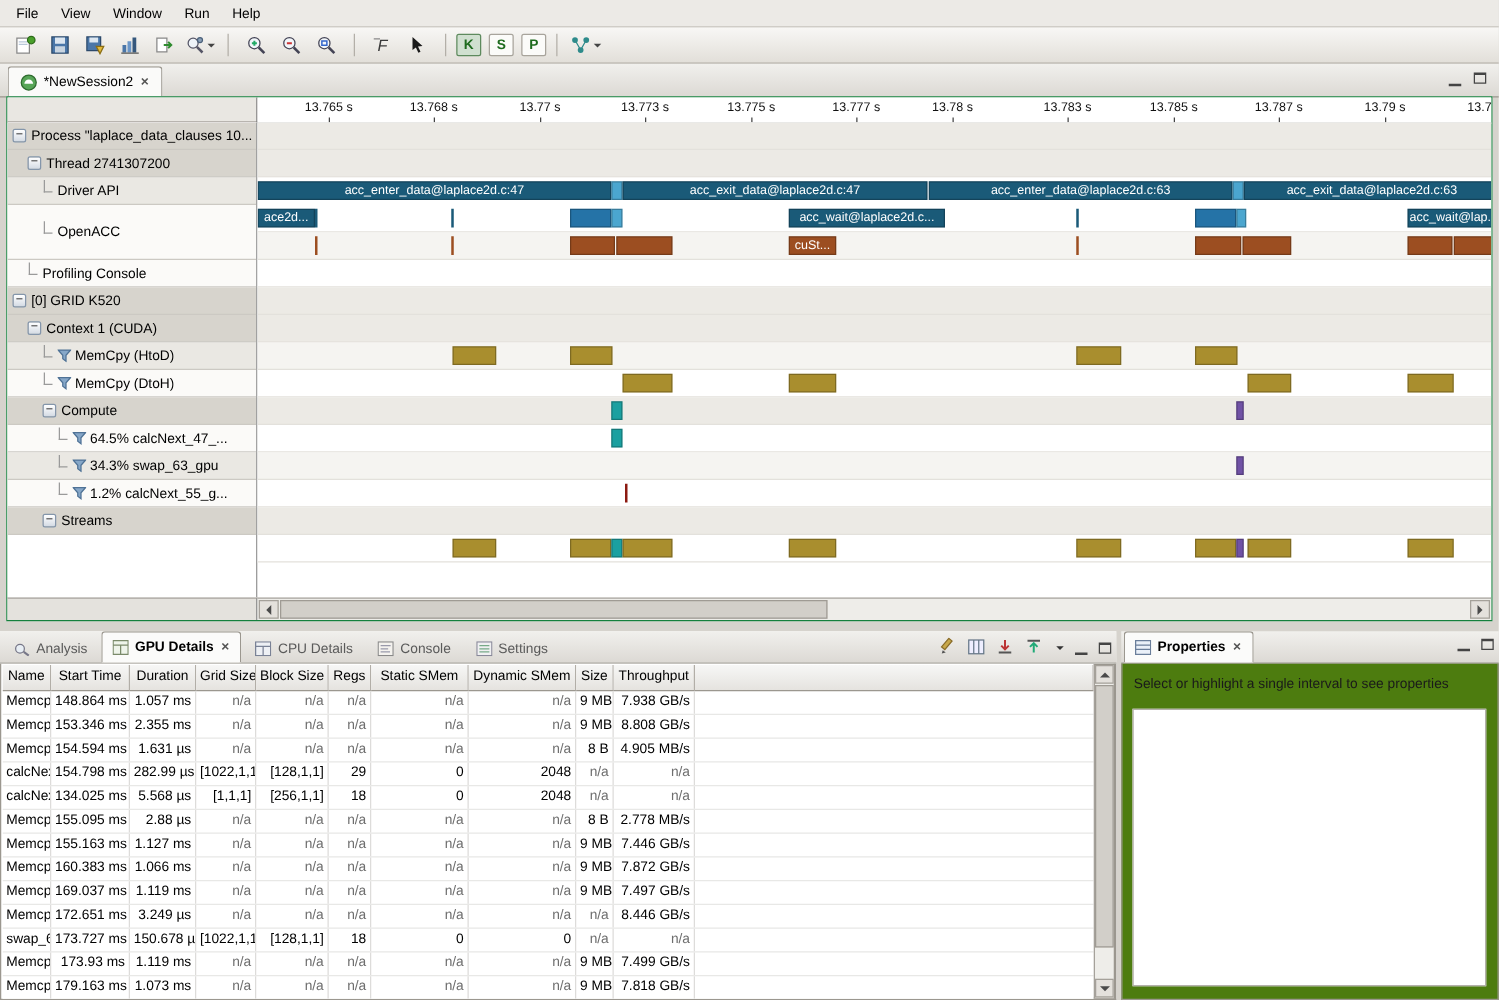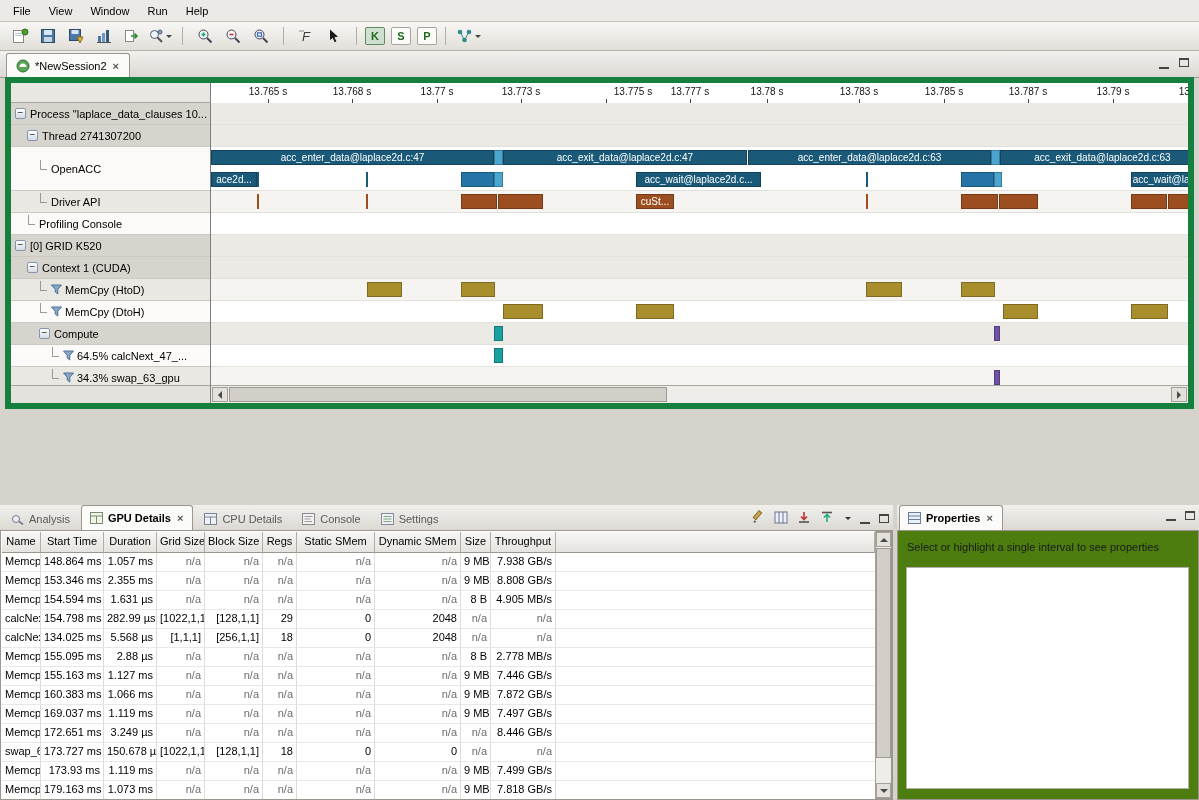--- a/index.html
+++ b/index.html
@@ -24,21 +24,21 @@
   
   #editor-tabbar{position:absolute;left:0;top:51px;width:100%;height:26px;
     background:linear-gradient(#f1f0ed,#dcd9d4);border-bottom:1px solid #9b978f;}
   .etab{position:absolute;left:6px;top:2px;height:23px;background:#fafaf9;border:1px solid #9b978f;border-bottom:none;
     border-radius:3px 3px 0 0;display:flex;align-items:center;padding:0 9px;gap:5px;}
   .close-x{color:#555;font-size:11px;font-weight:bold;padding:0 1px;}
   .winbtns{position:absolute;right:10px;top:7px;display:flex;gap:10px;}
   .min-ico{width:10px;height:9px;border-bottom:2px solid #444;}
   .max-ico{width:10px;height:9px;border:1px solid #444;border-top:2px solid #444;box-sizing:border-box;}
   
-  #timeline-view{position:absolute;left:5px;top:77px;width:1189px;height:332px;background:#fff;border:6px solid #15803d;box-sizing:border-box;}
+  #timeline-view{position:absolute;left:5px;top:77px;width:1189px;height:420px;background:#fff;border:1px solid #15803d;box-sizing:border-box;}
   #tl-corner{position:absolute;left:0;top:0;width:200px;height:20px;background:#e9e7e2;border-bottom:1px solid #a8a49e;border-right:1px solid #7d7d7d;box-sizing:border-box;}
   #ruler{position:absolute;left:200px;right:0;top:0;height:20px;background:#fff;border-bottom:1px solid #a8a49e;overflow:hidden;}
   .rlabel{position:absolute;top:3px;transform:translateX(-50%);font-size:10px;color:#111;white-space:nowrap;}
   .rtick{position:absolute;bottom:0;width:1px;height:4px;background:#444;}
   #tree{position:absolute;left:0;top:20px;width:200px;bottom:18px;background:#fff;border-right:1px solid #7d7d7d;box-sizing:border-box;overflow:hidden;}
   .trow{display:flex;align-items:center;box-sizing:border-box;border-bottom:1px solid #ccc9c3;padding-left:0;overflow:hidden;}
   .trow.group{background:#d7d4cd;}
   .tlabel{white-space:nowrap;overflow:hidden;font-size:11px;}
   .expander{width:11px;height:11px;line-height:8px;text-align:center;font-size:10px;background:linear-gradient(#ffffff,#d4dbe4);
     border:1px solid #8496ab;border-radius:2px;margin-right:4px;box-sizing:border-box;color:#222;flex:0 0 auto;}
@@ -210,21 +210,21 @@
   <div id="tl-corner"></div>
   <div id="ruler">
       <span class="rlabel" style="left: 57px;">13.765 s</span>
       <i class="rtick" style="left: 57px;"></i>
       <span class="rlabel" style="left: 141px;">13.768 s</span>
       <i class="rtick" style="left: 141px;"></i>
       <span class="rlabel" style="left: 226px;">13.77 s</span>
       <i class="rtick" style="left: 226px;"></i>
       <span class="rlabel" style="left: 310px;">13.773 s</span>
       <i class="rtick" style="left: 310px;"></i>
-      <span class="rlabel" style="left: 395px; margin-left: 27px;">13.775 s</span>
+      <span class="rlabel" style="left: 395px;">13.775 s</span>
       <i class="rtick" style="left: 395px;"></i>
       <span class="rlabel" style="left: 479px;">13.777 s</span>
       <i class="rtick" style="left: 479px;"></i>
       <span class="rlabel" style="left: 556px;">13.78 s</span>
       <i class="rtick" style="left: 556px;"></i>
       <span class="rlabel" style="left: 648px;">13.783 s</span>
       <i class="rtick" style="left: 648px;"></i>
       <span class="rlabel" style="left: 733px;">13.785 s</span>
       <i class="rtick" style="left: 733px;"></i>
       <span class="rlabel" style="left: 817px;">13.787 s</span>
@@ -237,29 +237,29 @@
       <div class="trow group" style="height: 22px;">
         <span style="flex: 0 0 auto; width: 4px;"></span>
         <span class="expander">−</span>
         <span class="tlabel">Process "laplace_data_clauses 10...</span>
       </div>
       <div class="trow group" style="height: 22px;">
         <span style="flex: 0 0 auto; width: 16px;"></span>
         <span class="expander">−</span>
         <span class="tlabel">Thread 2741307200</span>
       </div>
+      <div class="trow" style="height: 22px; background: rgb(234, 232, 227);">
+        <span style="flex: 0 0 auto; width: 28px;"></span>
+        <span class="conn"></span>
+        <span class="tlabel">Driver API</span>
+      </div>
       <div class="trow" style="height: 44px; background: rgb(251, 250, 248);">
         <span style="flex: 0 0 auto; width: 28px;"></span>
         <span class="conn"></span>
         <span class="tlabel">OpenACC</span>
-      </div>
-      <div class="trow" style="height: 22px; background: rgb(234, 232, 227);">
-        <span style="flex: 0 0 auto; width: 28px;"></span>
-        <span class="conn"></span>
-        <span class="tlabel">Driver API</span>
       </div>
       <div class="trow" style="height: 22px; background: rgb(251, 250, 248);">
         <span style="flex: 0 0 auto; width: 16px;"></span>
         <span class="conn"></span>
         <span class="tlabel">Profiling Console</span>
       </div>
       <div class="trow group" style="height: 22px;">
         <span style="flex: 0 0 auto; width: 4px;"></span>
         <span class="expander">−</span>
         <span class="tlabel">[0] GRID K520</span>

